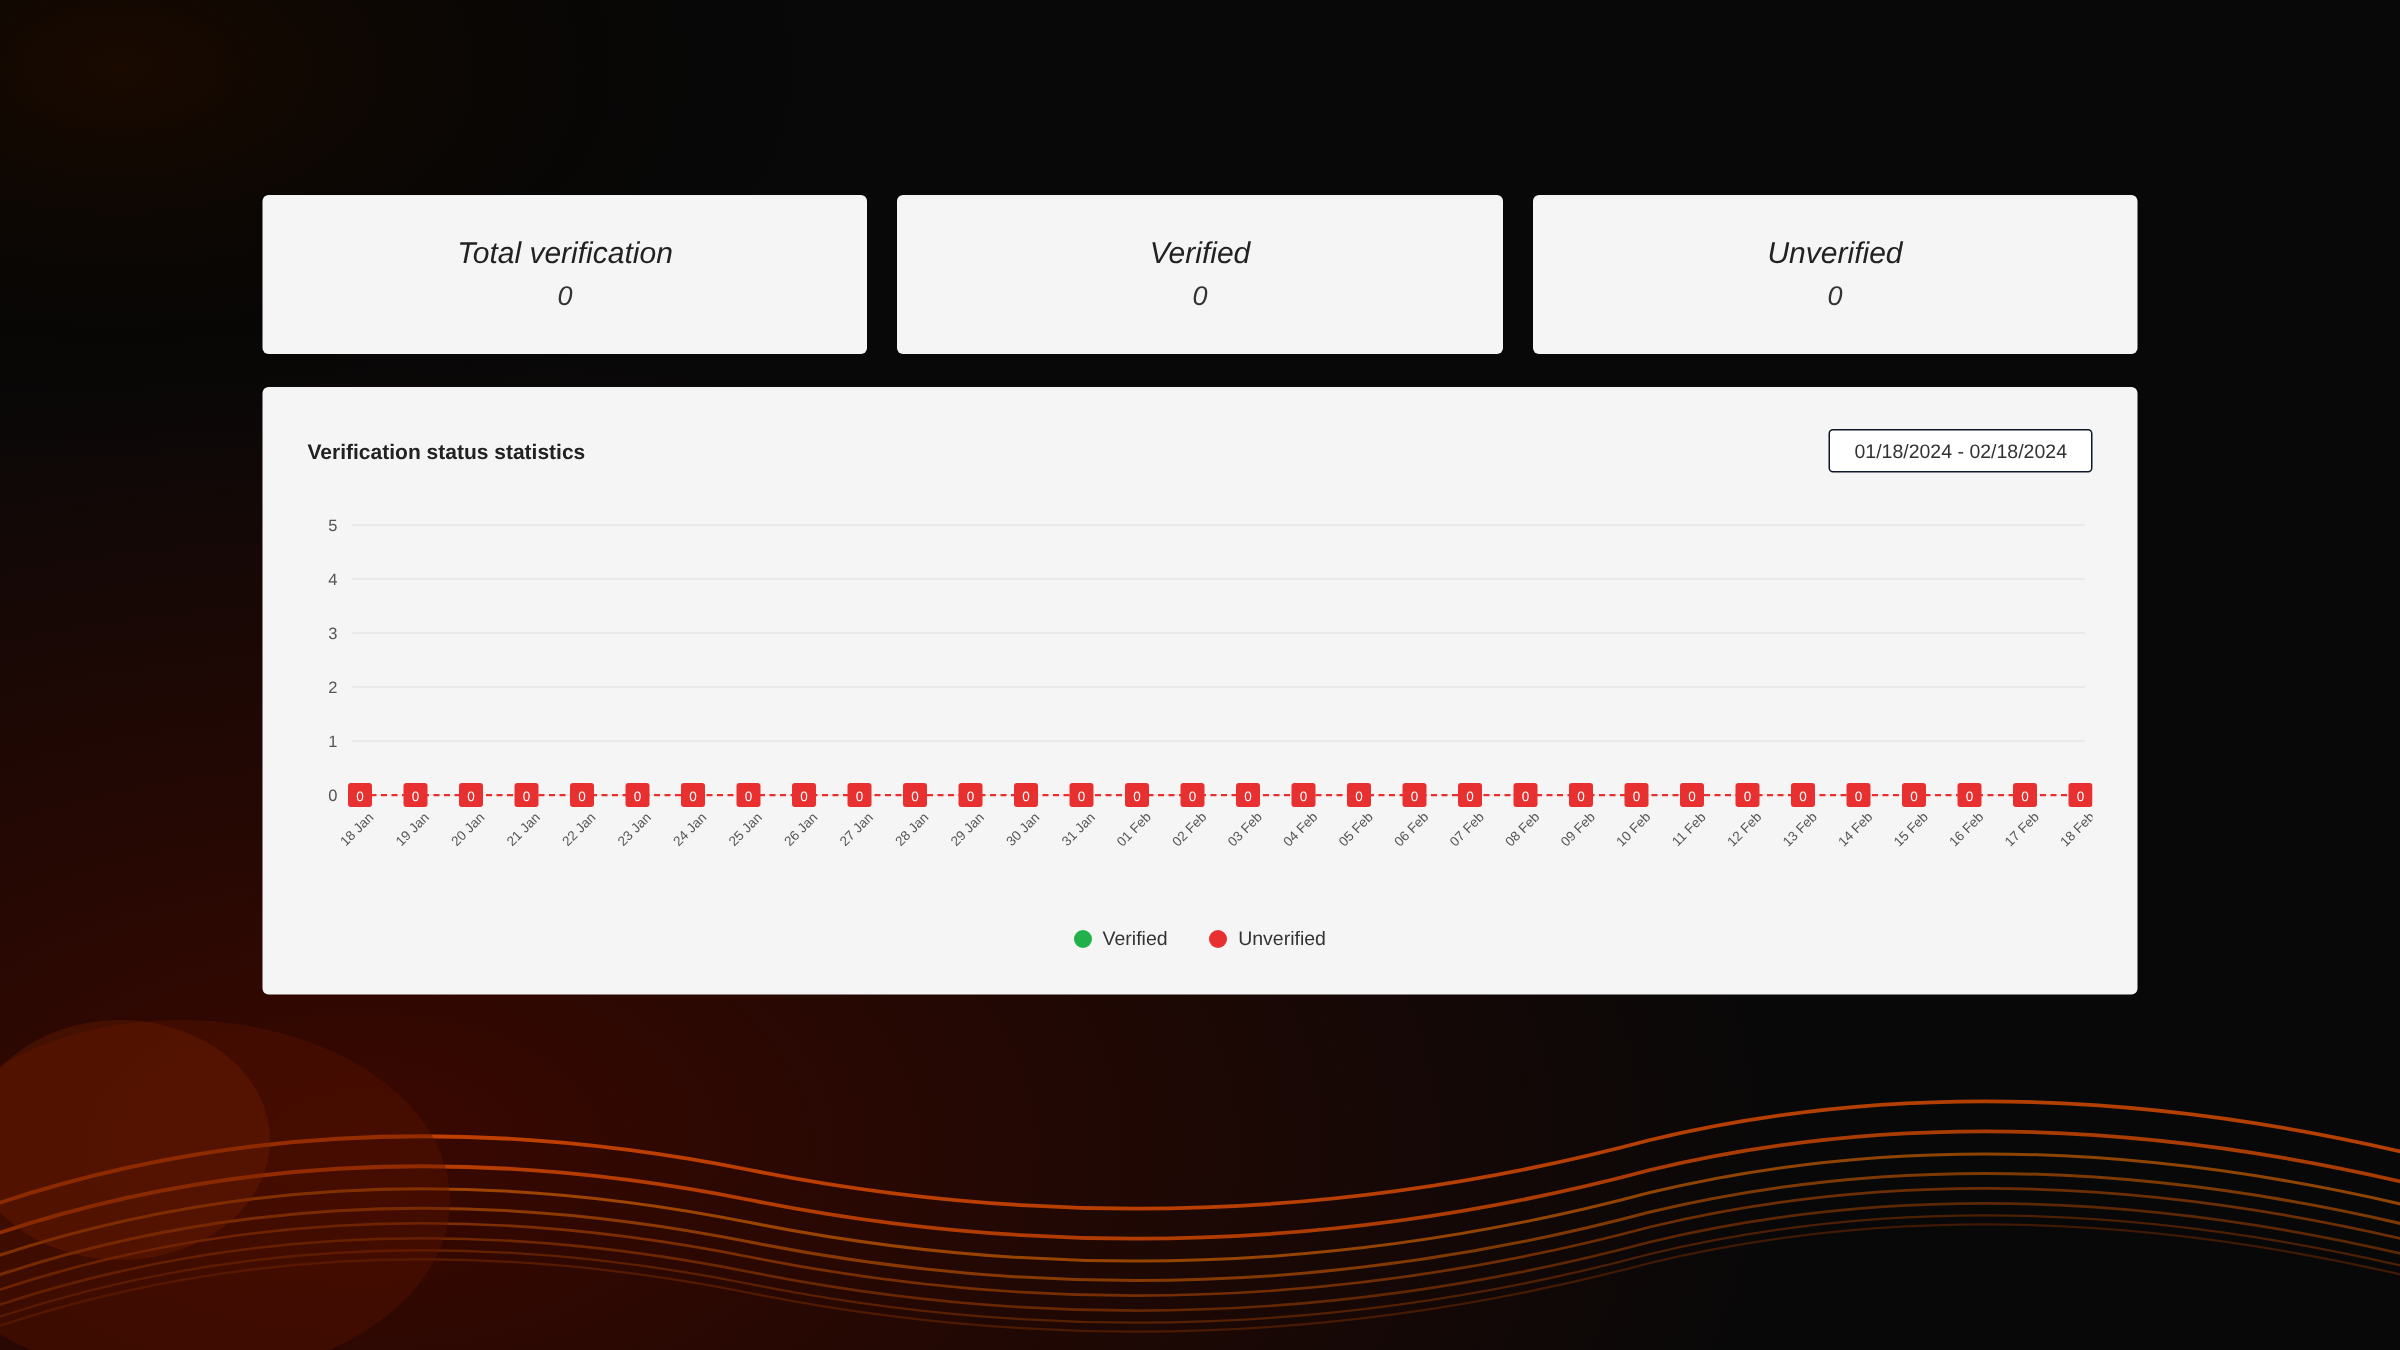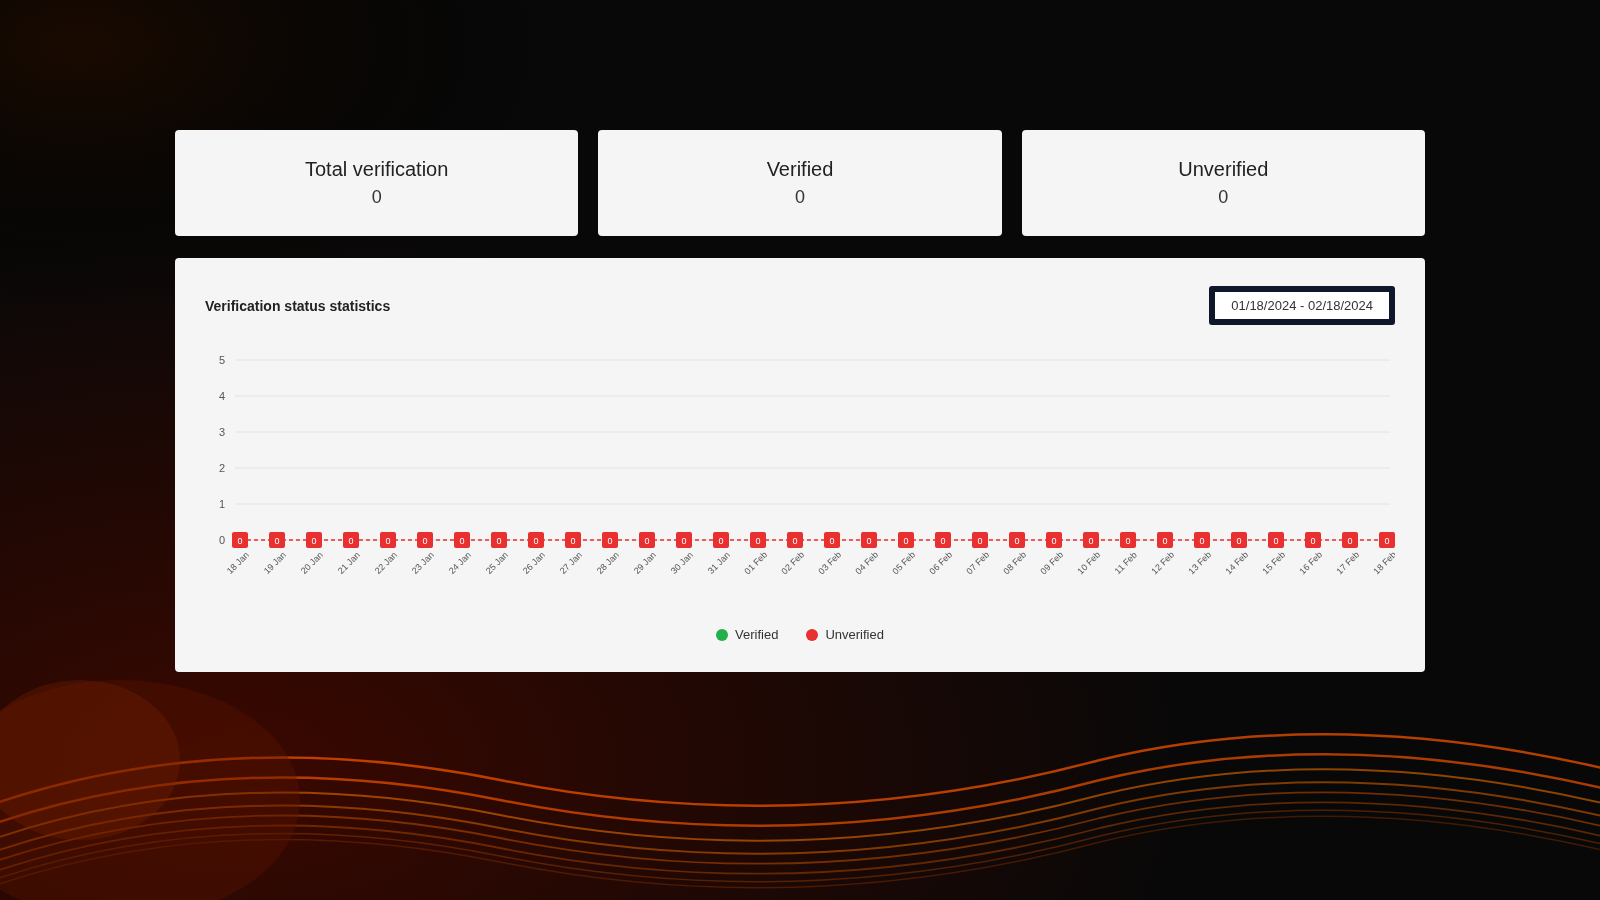--- a/index.html
+++ b/index.html
@@ -28,20 +28,21 @@
       position: relative;
       z-index: 1;
       padding: 130px 175px 0 175px;
     }
 
     
     .summary-cards {
       display: flex;
       gap: 20px;
       margin-bottom: 22px;
+      font-style: italic;
     }
 
     .summary-card {
       flex: 1;
       background: #f5f5f5;
       border-radius: 4px;
       padding: 28px 20px;
       display: flex;
       flex-direction: column;
       align-items: center;
@@ -77,21 +78,21 @@
       margin-bottom: 20px;
     }
 
     .chart-title {
       font-size: 14px;
       font-weight: 600;
       color: #222;
     }
 
     .date-range-badge {
-      border: 6px solid #0f172a;
+      border: 1px solid #0f172a;
       padding: 6px 16px;
       font-size: 13px;
       color: #333;
       background: #fff;
       border-radius: 3px;
     }
 
     
     .chart-container {
       position: relative;

